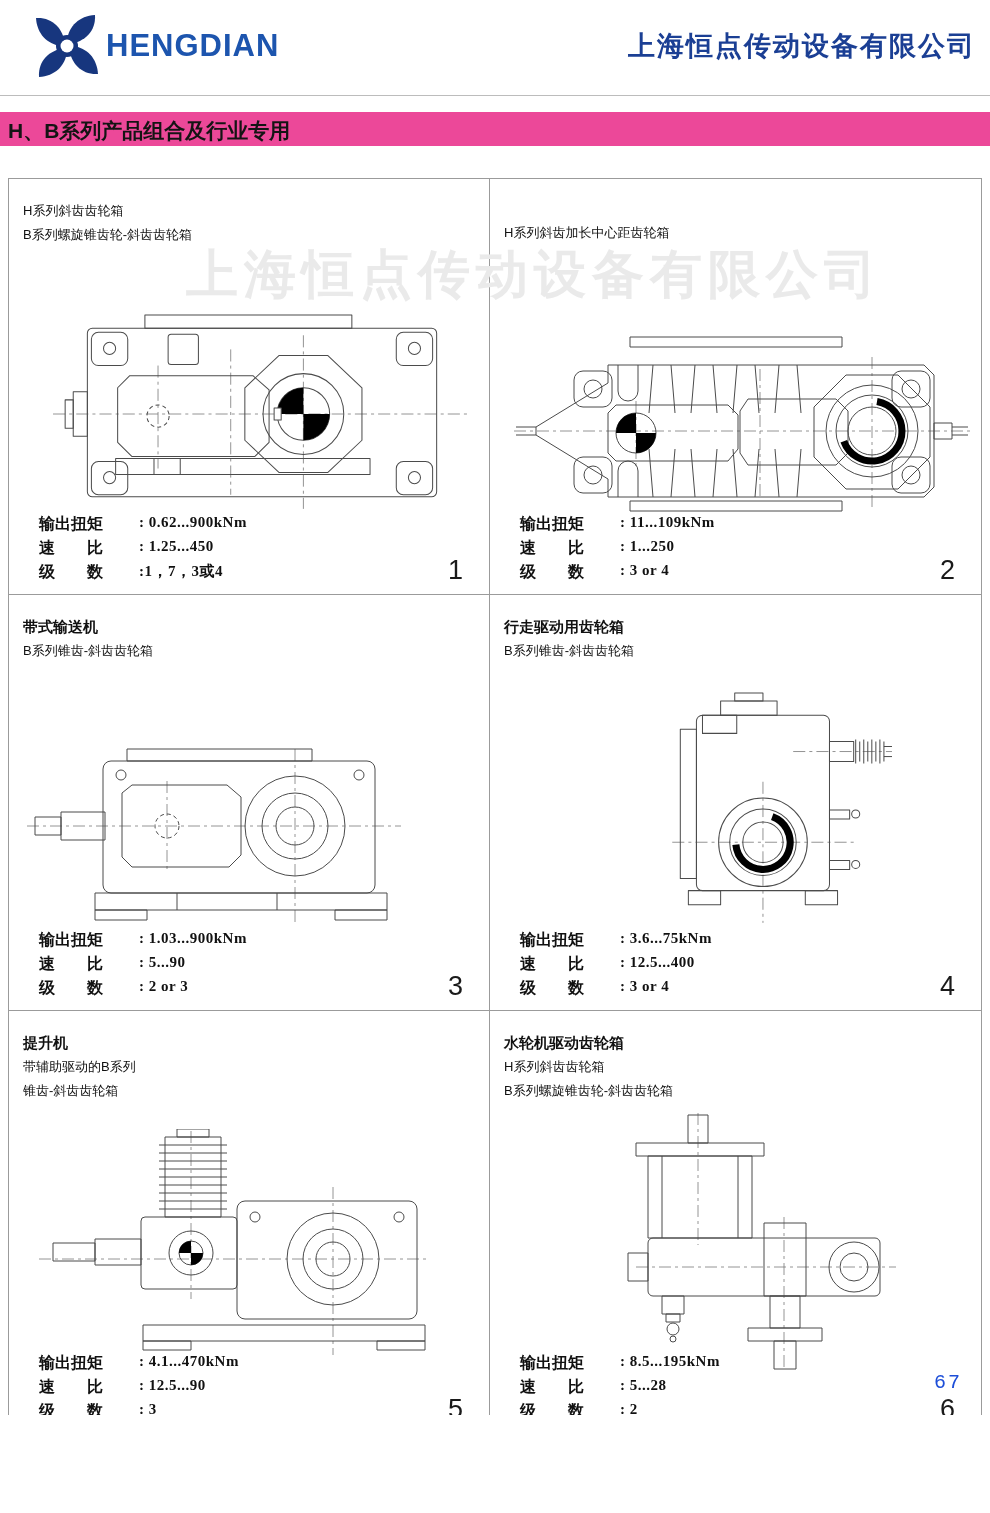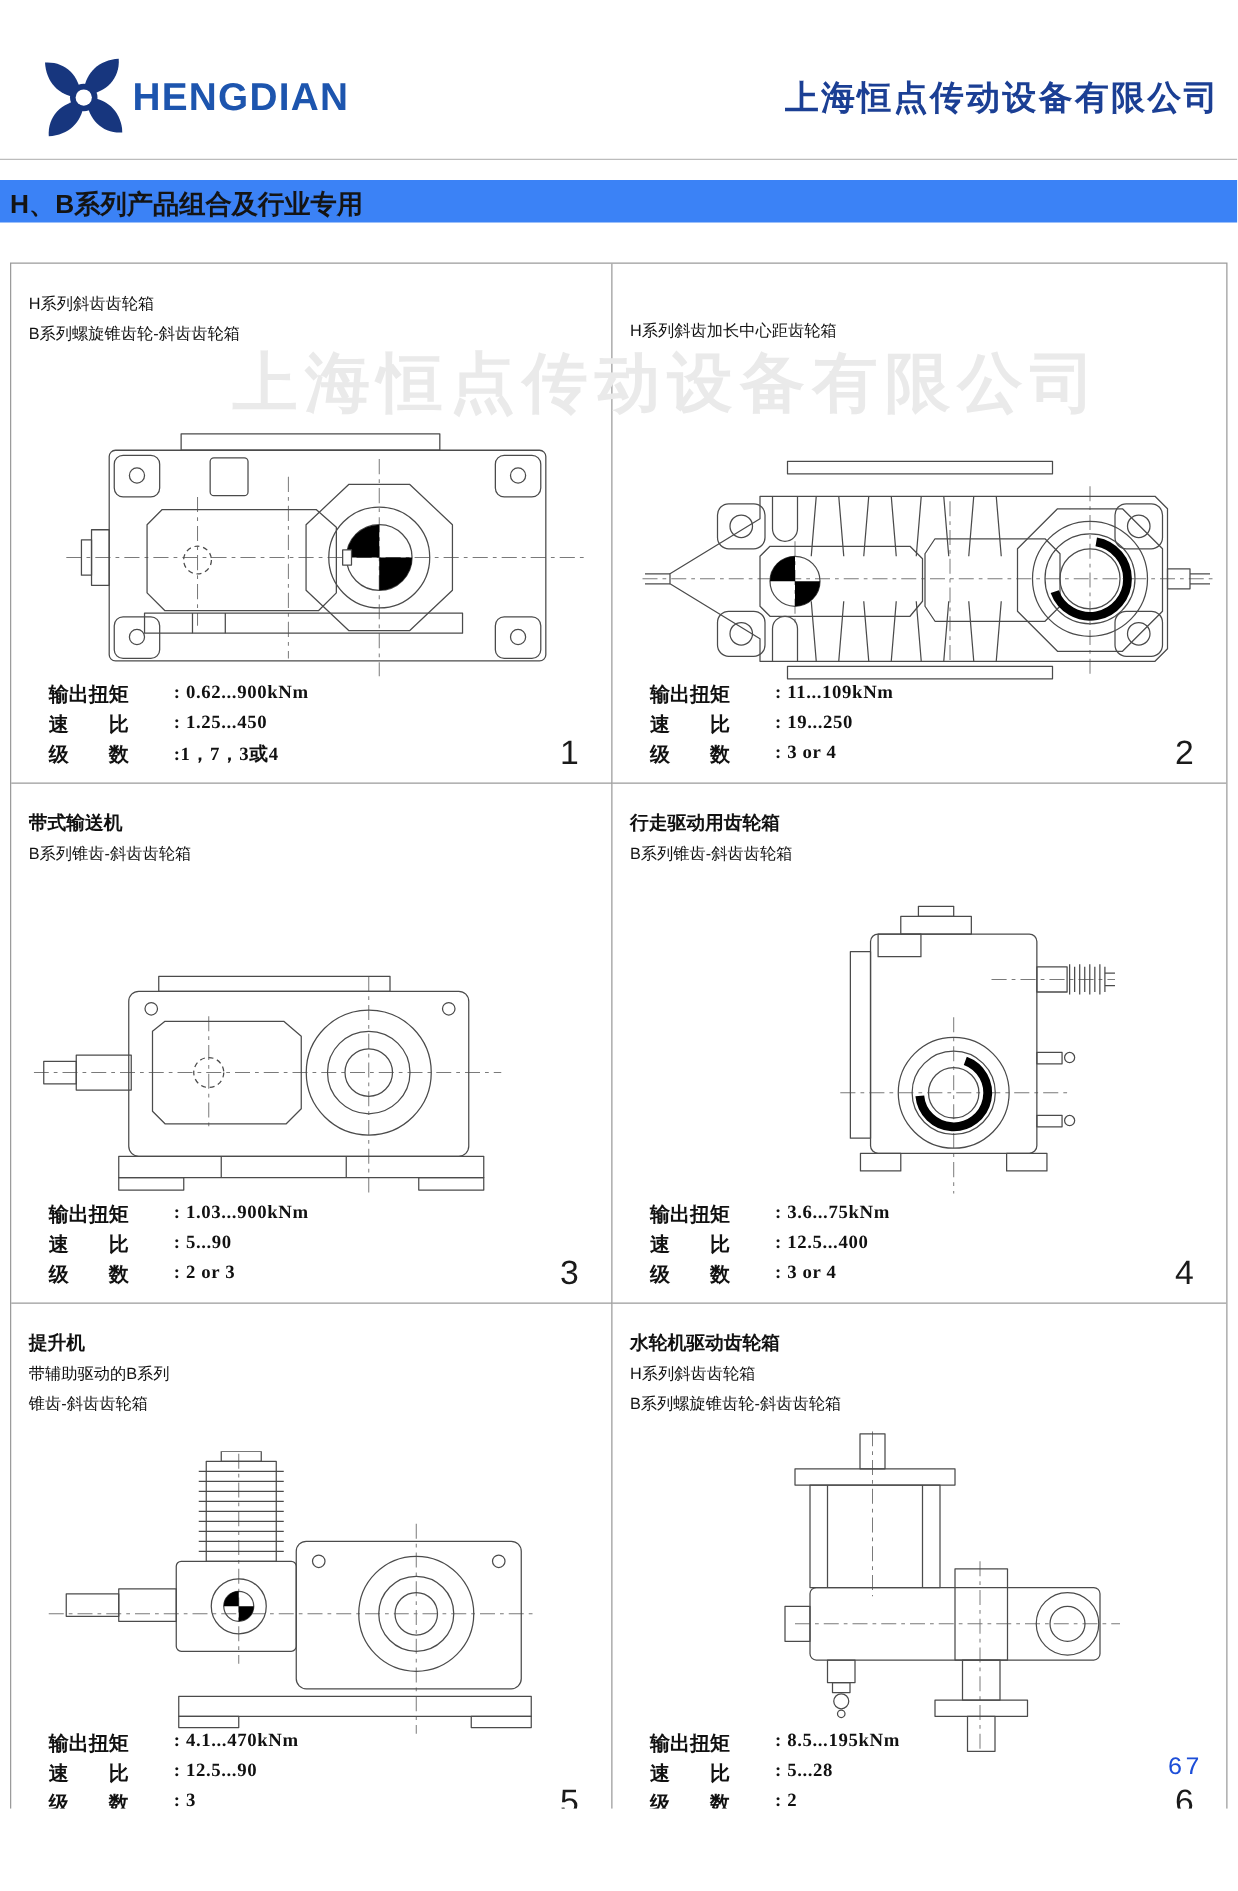--- a/index.html
+++ b/index.html
@@ -1,32 +1,31 @@
 <!DOCTYPE html>
 <html><head>
 <meta charset="utf-8">
 <style>
   html,body { margin:0; padding:0; background:#fff; }
   .page {
     position:relative; width:990px; height:1415px; background:#ffffff;
     font-family:"Liberation Sans", sans-serif; overflow:hidden;
     color:#111;
-    margin-top:32px;
   }
 
   
   .logo-icon { position:absolute; left:36px; top:14px; width:62px; height:64px; }
   .brand-text { position:absolute; left:106px; top:28px; font-size:31px; font-weight:bold;
     color:#1d55ae; letter-spacing:1px; }
   .company-name { position:absolute; right:14px; top:28px; font-size:27px; font-weight:bold;
     color:#1b3f94; font-family:"Liberation Serif", serif; letter-spacing:2px; }
   .header-rule { position:absolute; left:0; top:95px; width:990px; height:1px; background:#bcbcbc; }
 
   
-  .title-bar { position:absolute; left:0; top:112px; width:990px; height:34px; background:#3b82f6; }
+  .title-bar { position:absolute; left:0; top:112px; width:990px; height:34px; background:#ec4899; }
   .title-bar span { display:block; padding:5px 0 0 8px; font-size:21px; font-weight:bold; color:#141414; }
 
   
   .grid { position:absolute; left:8px; top:178px; width:972px; height:1254px;
     border:1px solid #9b9b9b; display:grid;
     grid-template-columns:481px 1fr; grid-template-rows:416px 416px 1fr; }
   .panel { position:relative; border-right:1px solid #9b9b9b; border-bottom:1px solid #9b9b9b; }
   .panel.col2 { border-right:none; }
   .panel.row3 { border-bottom:none; }
 
@@ -180,21 +179,21 @@
         <line x1="440" y1="98" x2="456" y2="98"></line>
           <line x1="440" y1="106" x2="456" y2="106"></line>
       </svg>
       <div class="specs">
         <div class="spec-row">
           <span class="spec-label">输出扭矩</span>
           <span class="spec-value">: 11...109kNm</span>
         </div>
         <div class="spec-row">
           <span class="spec-label">速　　比</span>
-          <span class="spec-value">: 19...250</span>
+          <span class="spec-value">: 1...250</span>
         </div>
         <div class="spec-row">
           <span class="spec-label">级　　数</span>
           <span class="spec-value">: 3 or 4</span>
         </div>
       </div>
       <div class="panel-number">2</div>
     </section>
 
     <section class="panel">

